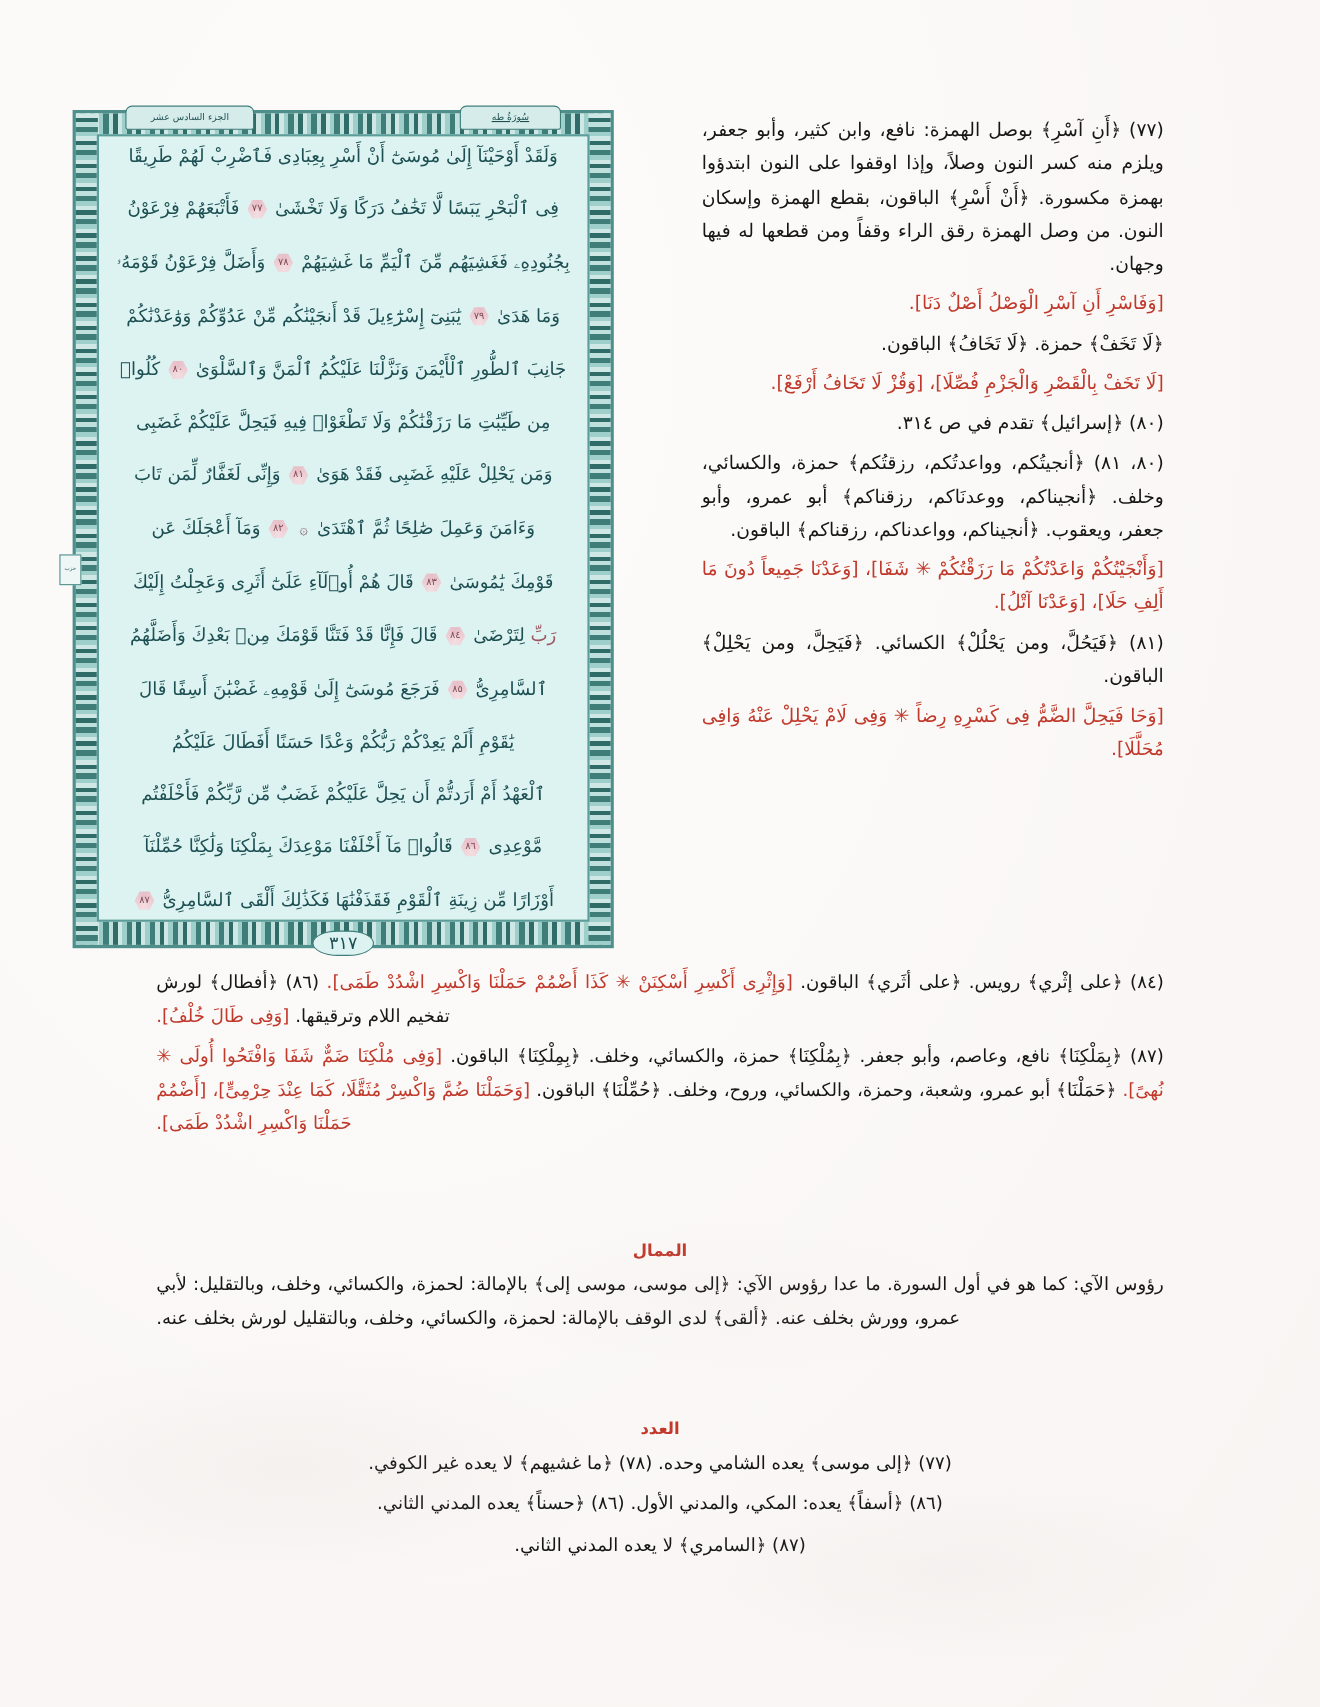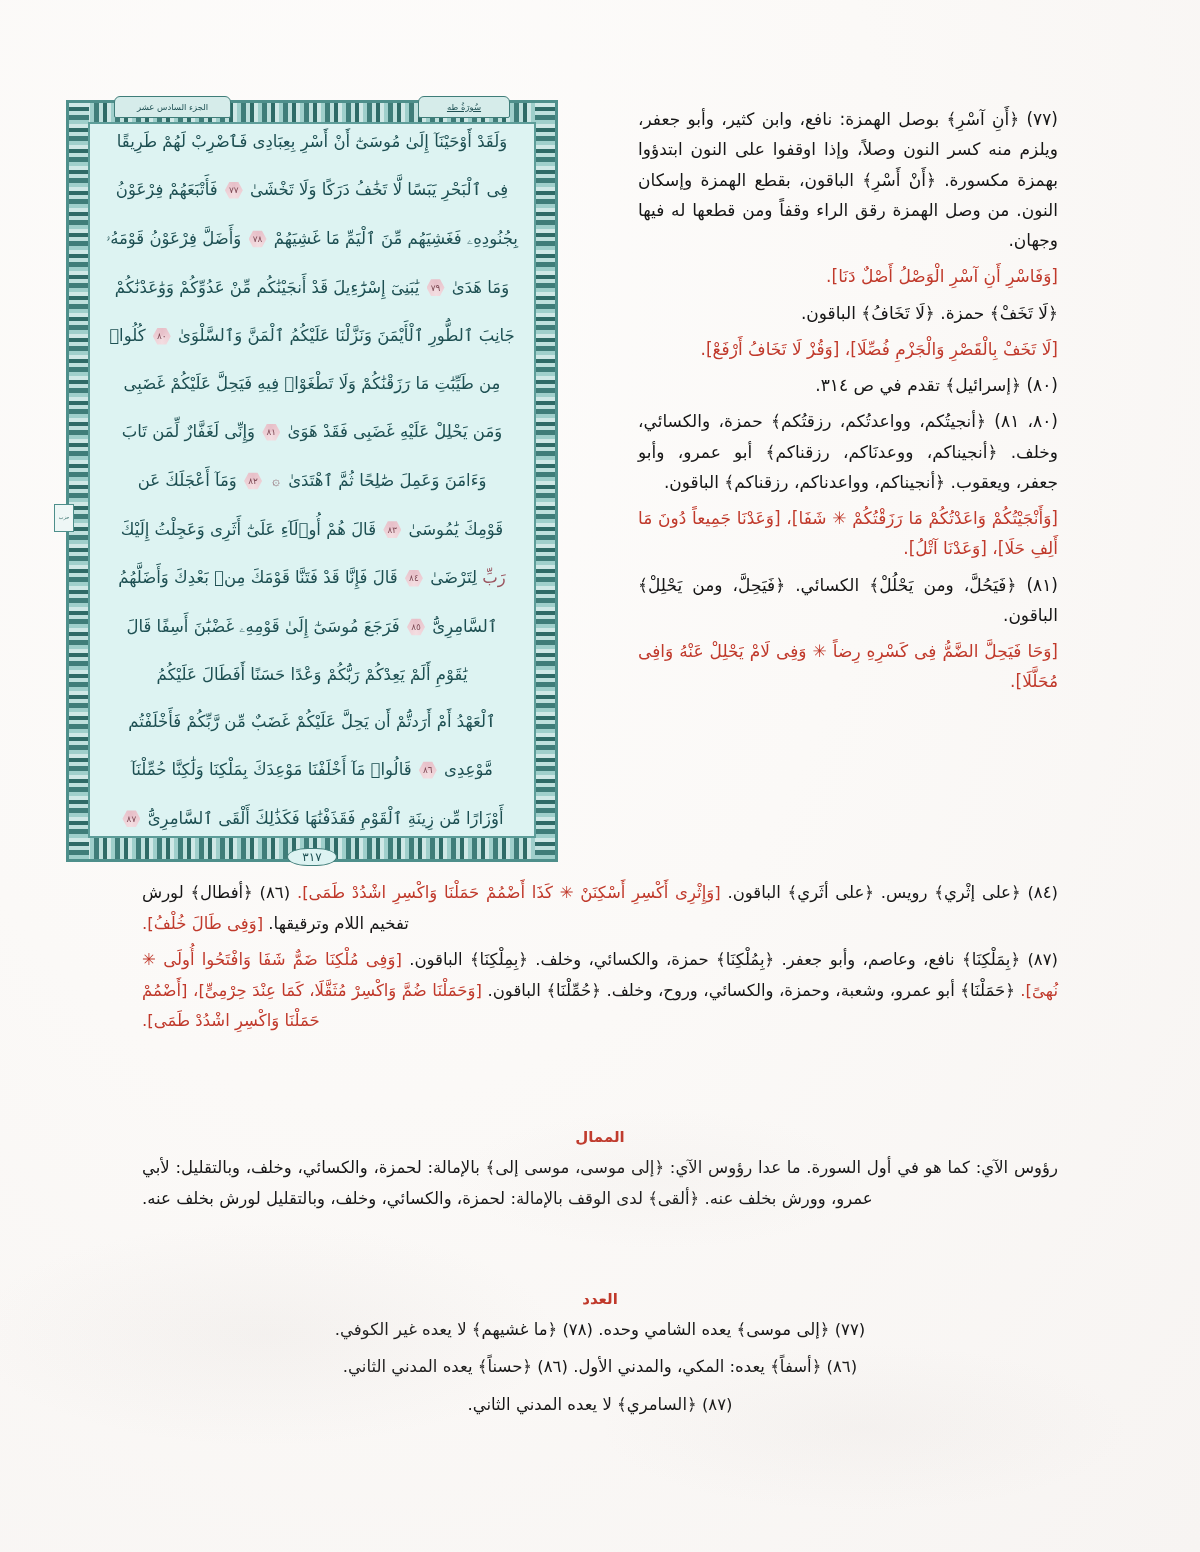--- a/index.html
+++ b/index.html
@@ -114,21 +114,21 @@
   .cartouche.surah{right:48px;text-decoration:underline;}
   .cartouche.juz{left:48px;}
 
   
   .q-foot{
     position:absolute;bottom:-6px;left:0;right:0;height:22px;z-index:5;
     display:flex;align-items:center;justify-content:center;
   }
   .pagenum{
     background:#ddf3f2;border:1.5px solid #3f7d79;border-radius:50%/60%;
-    padding:1px 14px;font-size:12px;color:#1d4f52;
+    padding:1px 14px;font-size:16px;color:#1d4f52;
   }
   
   .hizb-tab{
     position:absolute;left:-12px;top:404px;
     width:18px;height:26px;background:#eef7f6;
     border:1px solid #4e8f8b;font-size:5px;color:#2f6b67;
     display:flex;align-items:center;justify-content:center;
     text-align:center;line-height:1.1;z-index:6;
   }
 

